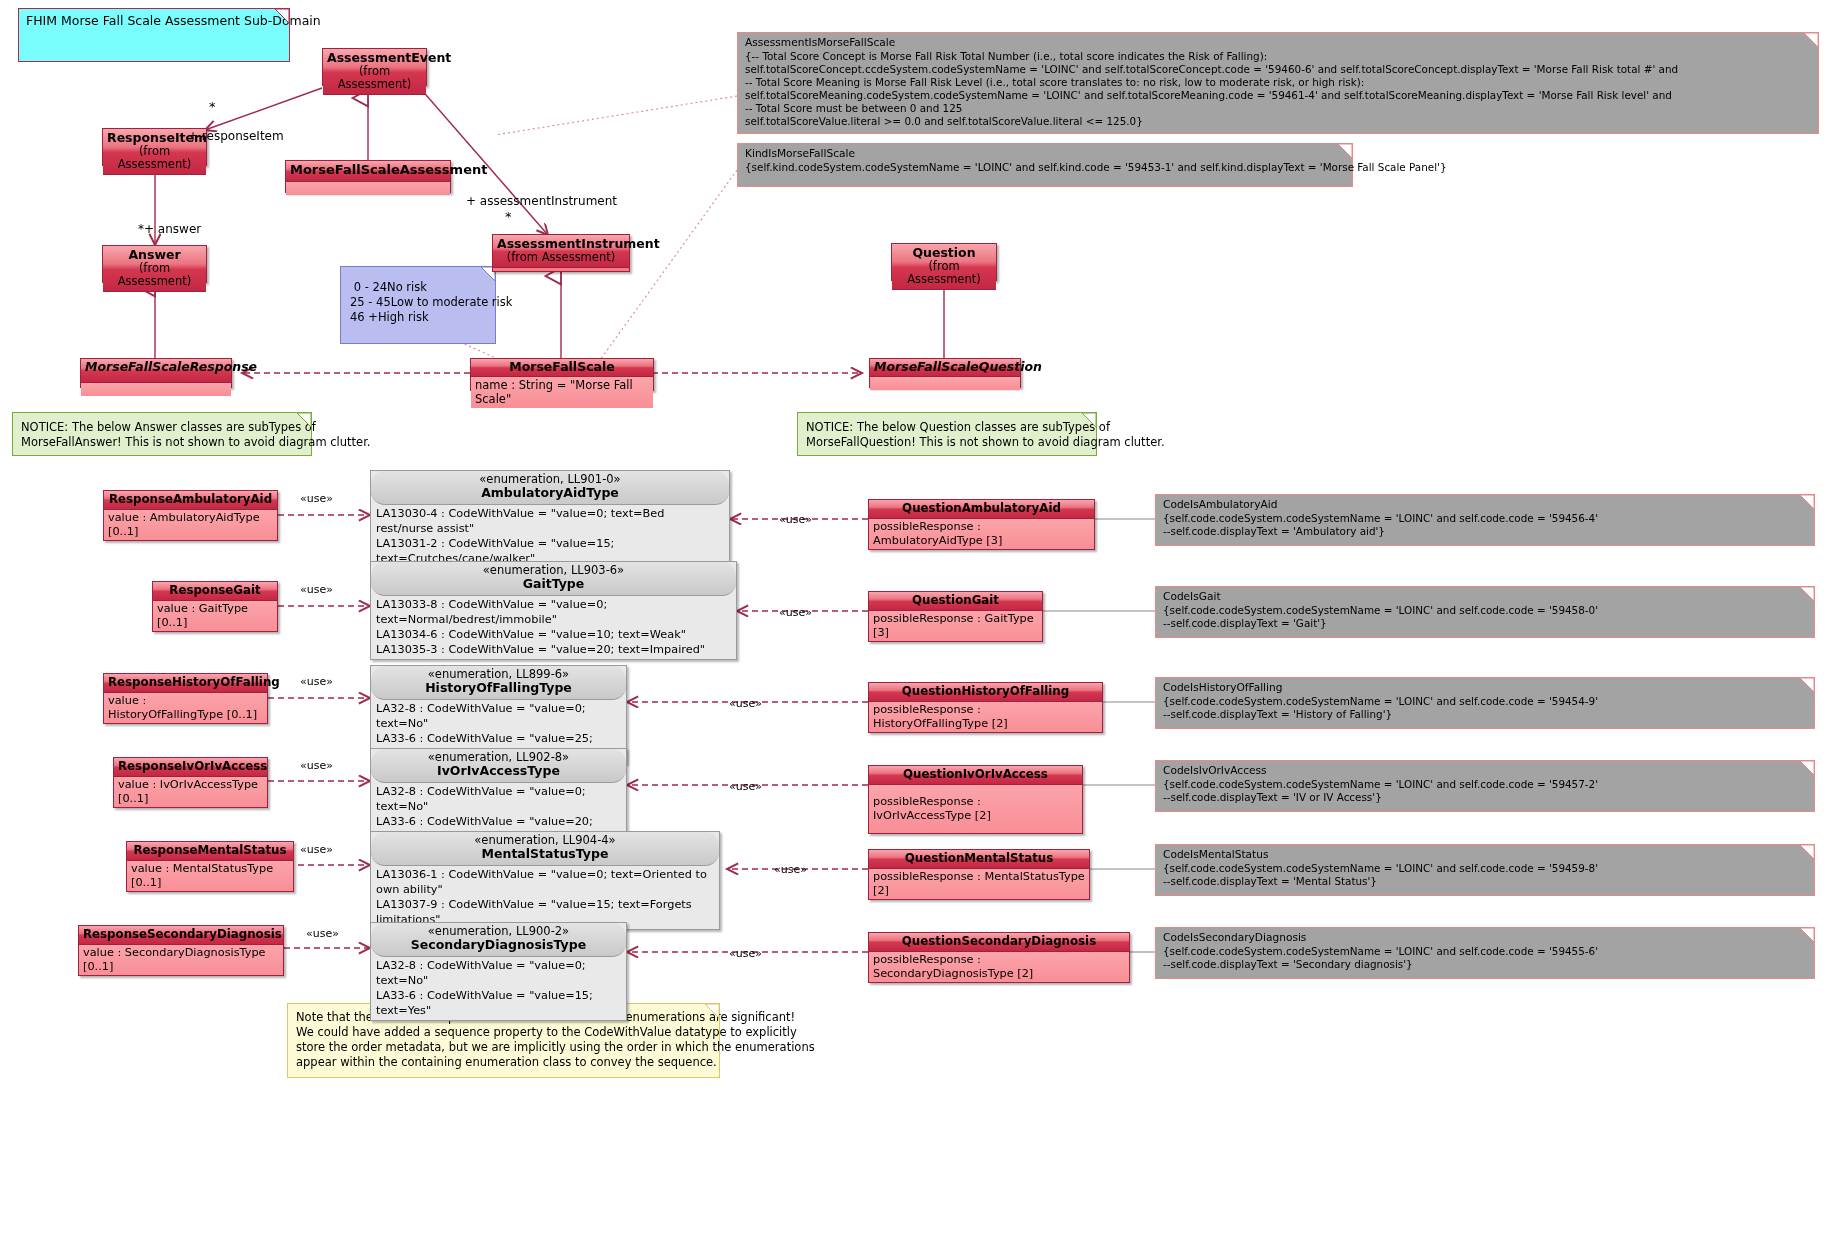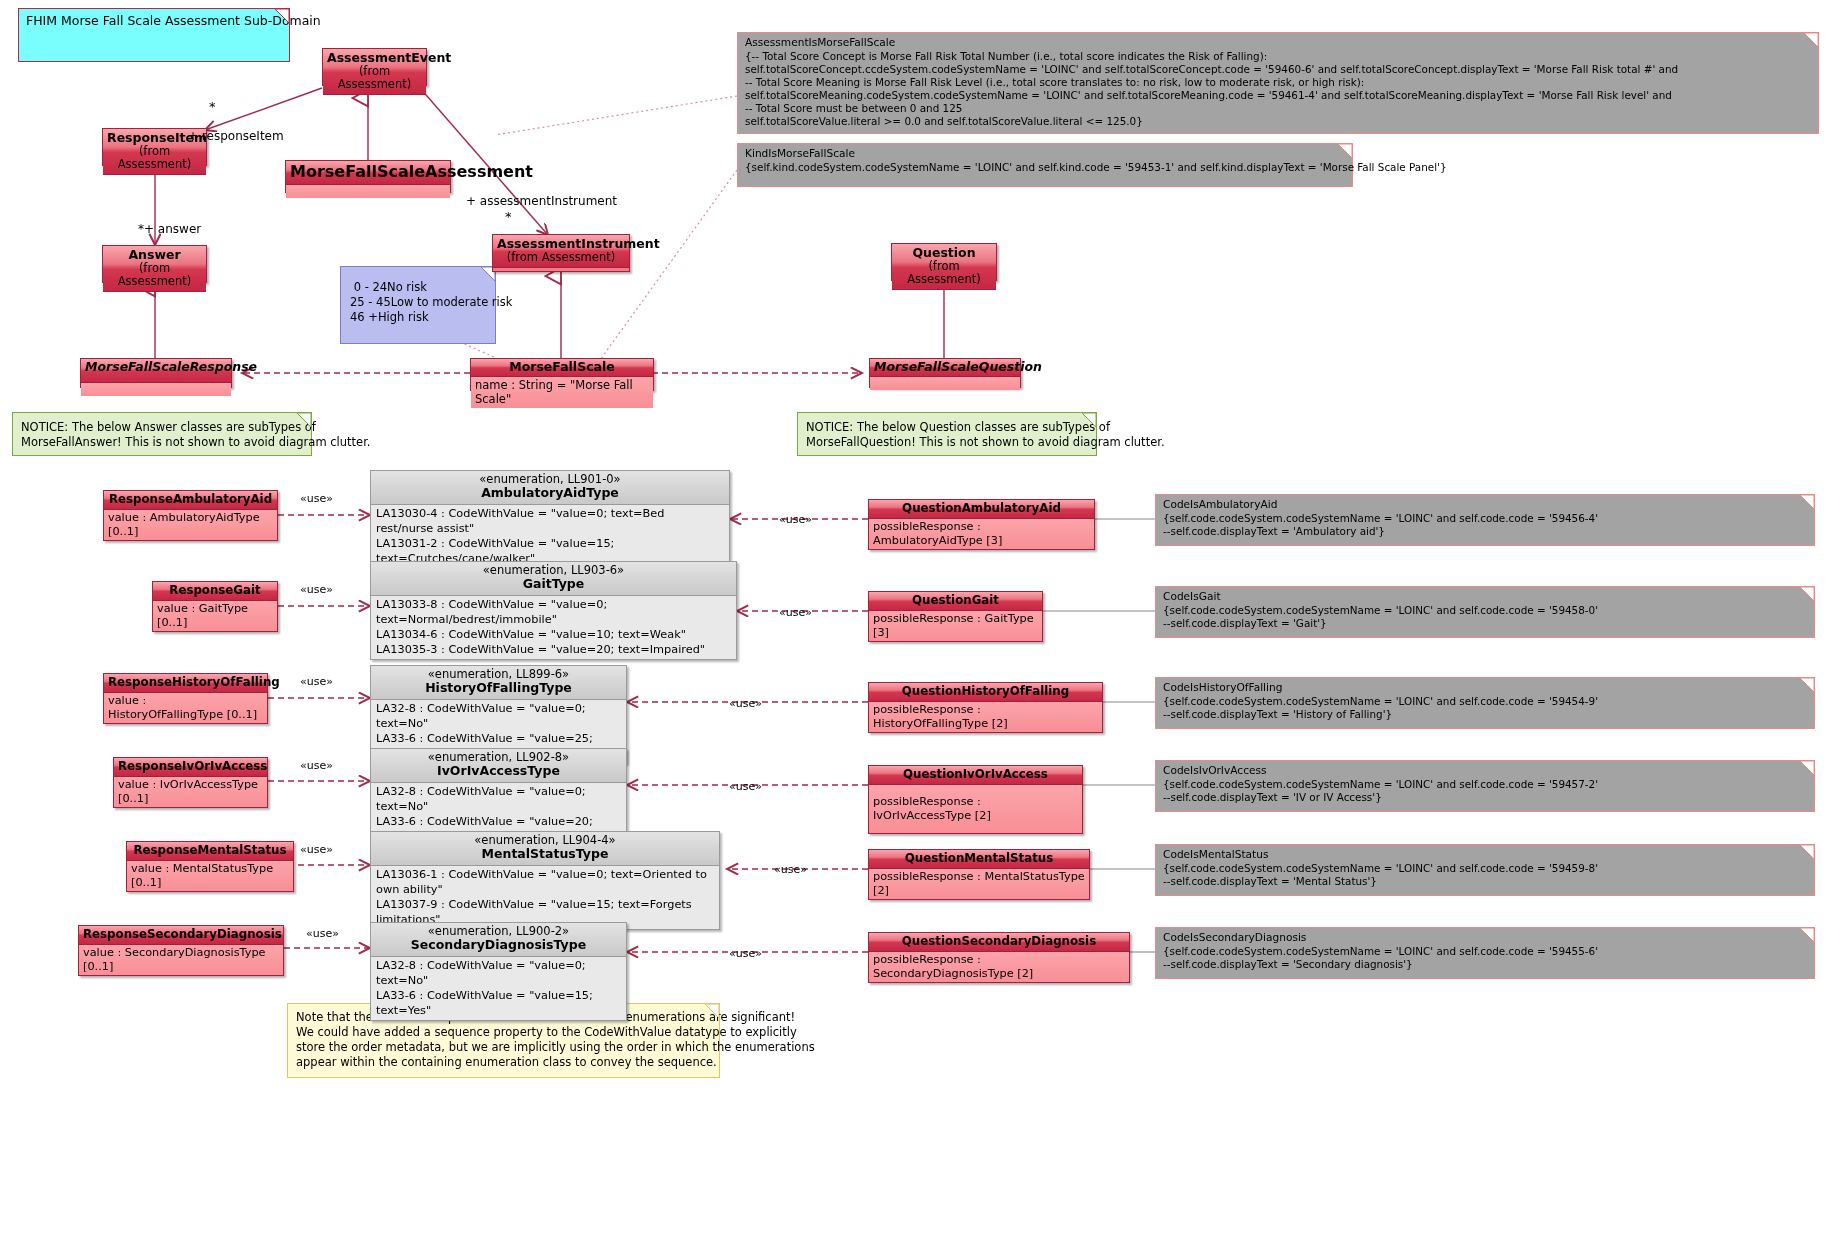--- a/index.html
+++ b/index.html
@@ -36,21 +36,21 @@
   
   .uenum{
     position:absolute;box-sizing:border-box;
     border:1px solid #9a9a9a;
     background:#e9e9e9;
     box-shadow:2px 2px 2px rgba(0,0,0,.28);
   }
   .uenum .hdr{
     background:linear-gradient(to bottom,#e3e3e3 0%,#c9c9c9 100%);
     border-bottom:1px solid #9a9a9a;
-    text-align:center;color:#000;padding:2px 4px 3px 4px;line-height:1.15;
+    text-align:center;color:#000;padding:2px 4px 3px 4px;line-height:1.15;border-radius:14px;
   }
   .uenum .hdr .stereo{display:block;font-weight:normal;font-size:11.5px;}
   .uenum .hdr .nm{display:block;font-weight:bold;font-size:12.5px;}
   .uenum .body{
     background:#e9e9e9;padding:1px 5px 2px 5px;line-height:1.33;color:#000;
   }
 
   
   .note{position:absolute;box-sizing:border-box;line-height:1.32;color:#000;}
   .note .fold{position:absolute;top:0;right:0;width:14px;height:14px;}
@@ -203,21 +203,21 @@
   </div>
 </div>
 
 <div class="uclass" style="left:102px;top:128px;width:105px;height:38px;font-size:12.5px;">
   <div class="hdr">
     <span>ResponseItem</span>
     <span class="sub">(from Assessment)</span>
   </div>
 </div>
 
-<div class="uclass" style="left:285px;top:160px;width:166px;height:33px;font-size:16px;">
+<div class="uclass" style="left:285px;top:160px;width:166px;height:33px;font-size:13px;">
   <div class="hdr" style="padding:2px 4px 3px 4px;">
     <span>MorseFallScaleAssessment</span>
   </div>
   <div class="body empty"></div>
 </div>
 
 <div class="uclass" style="left:102px;top:245px;width:105px;height:38px;font-size:12.5px;">
   <div class="hdr">
     <span>Answer</span>
     <span class="sub">(from Assessment)</span>

